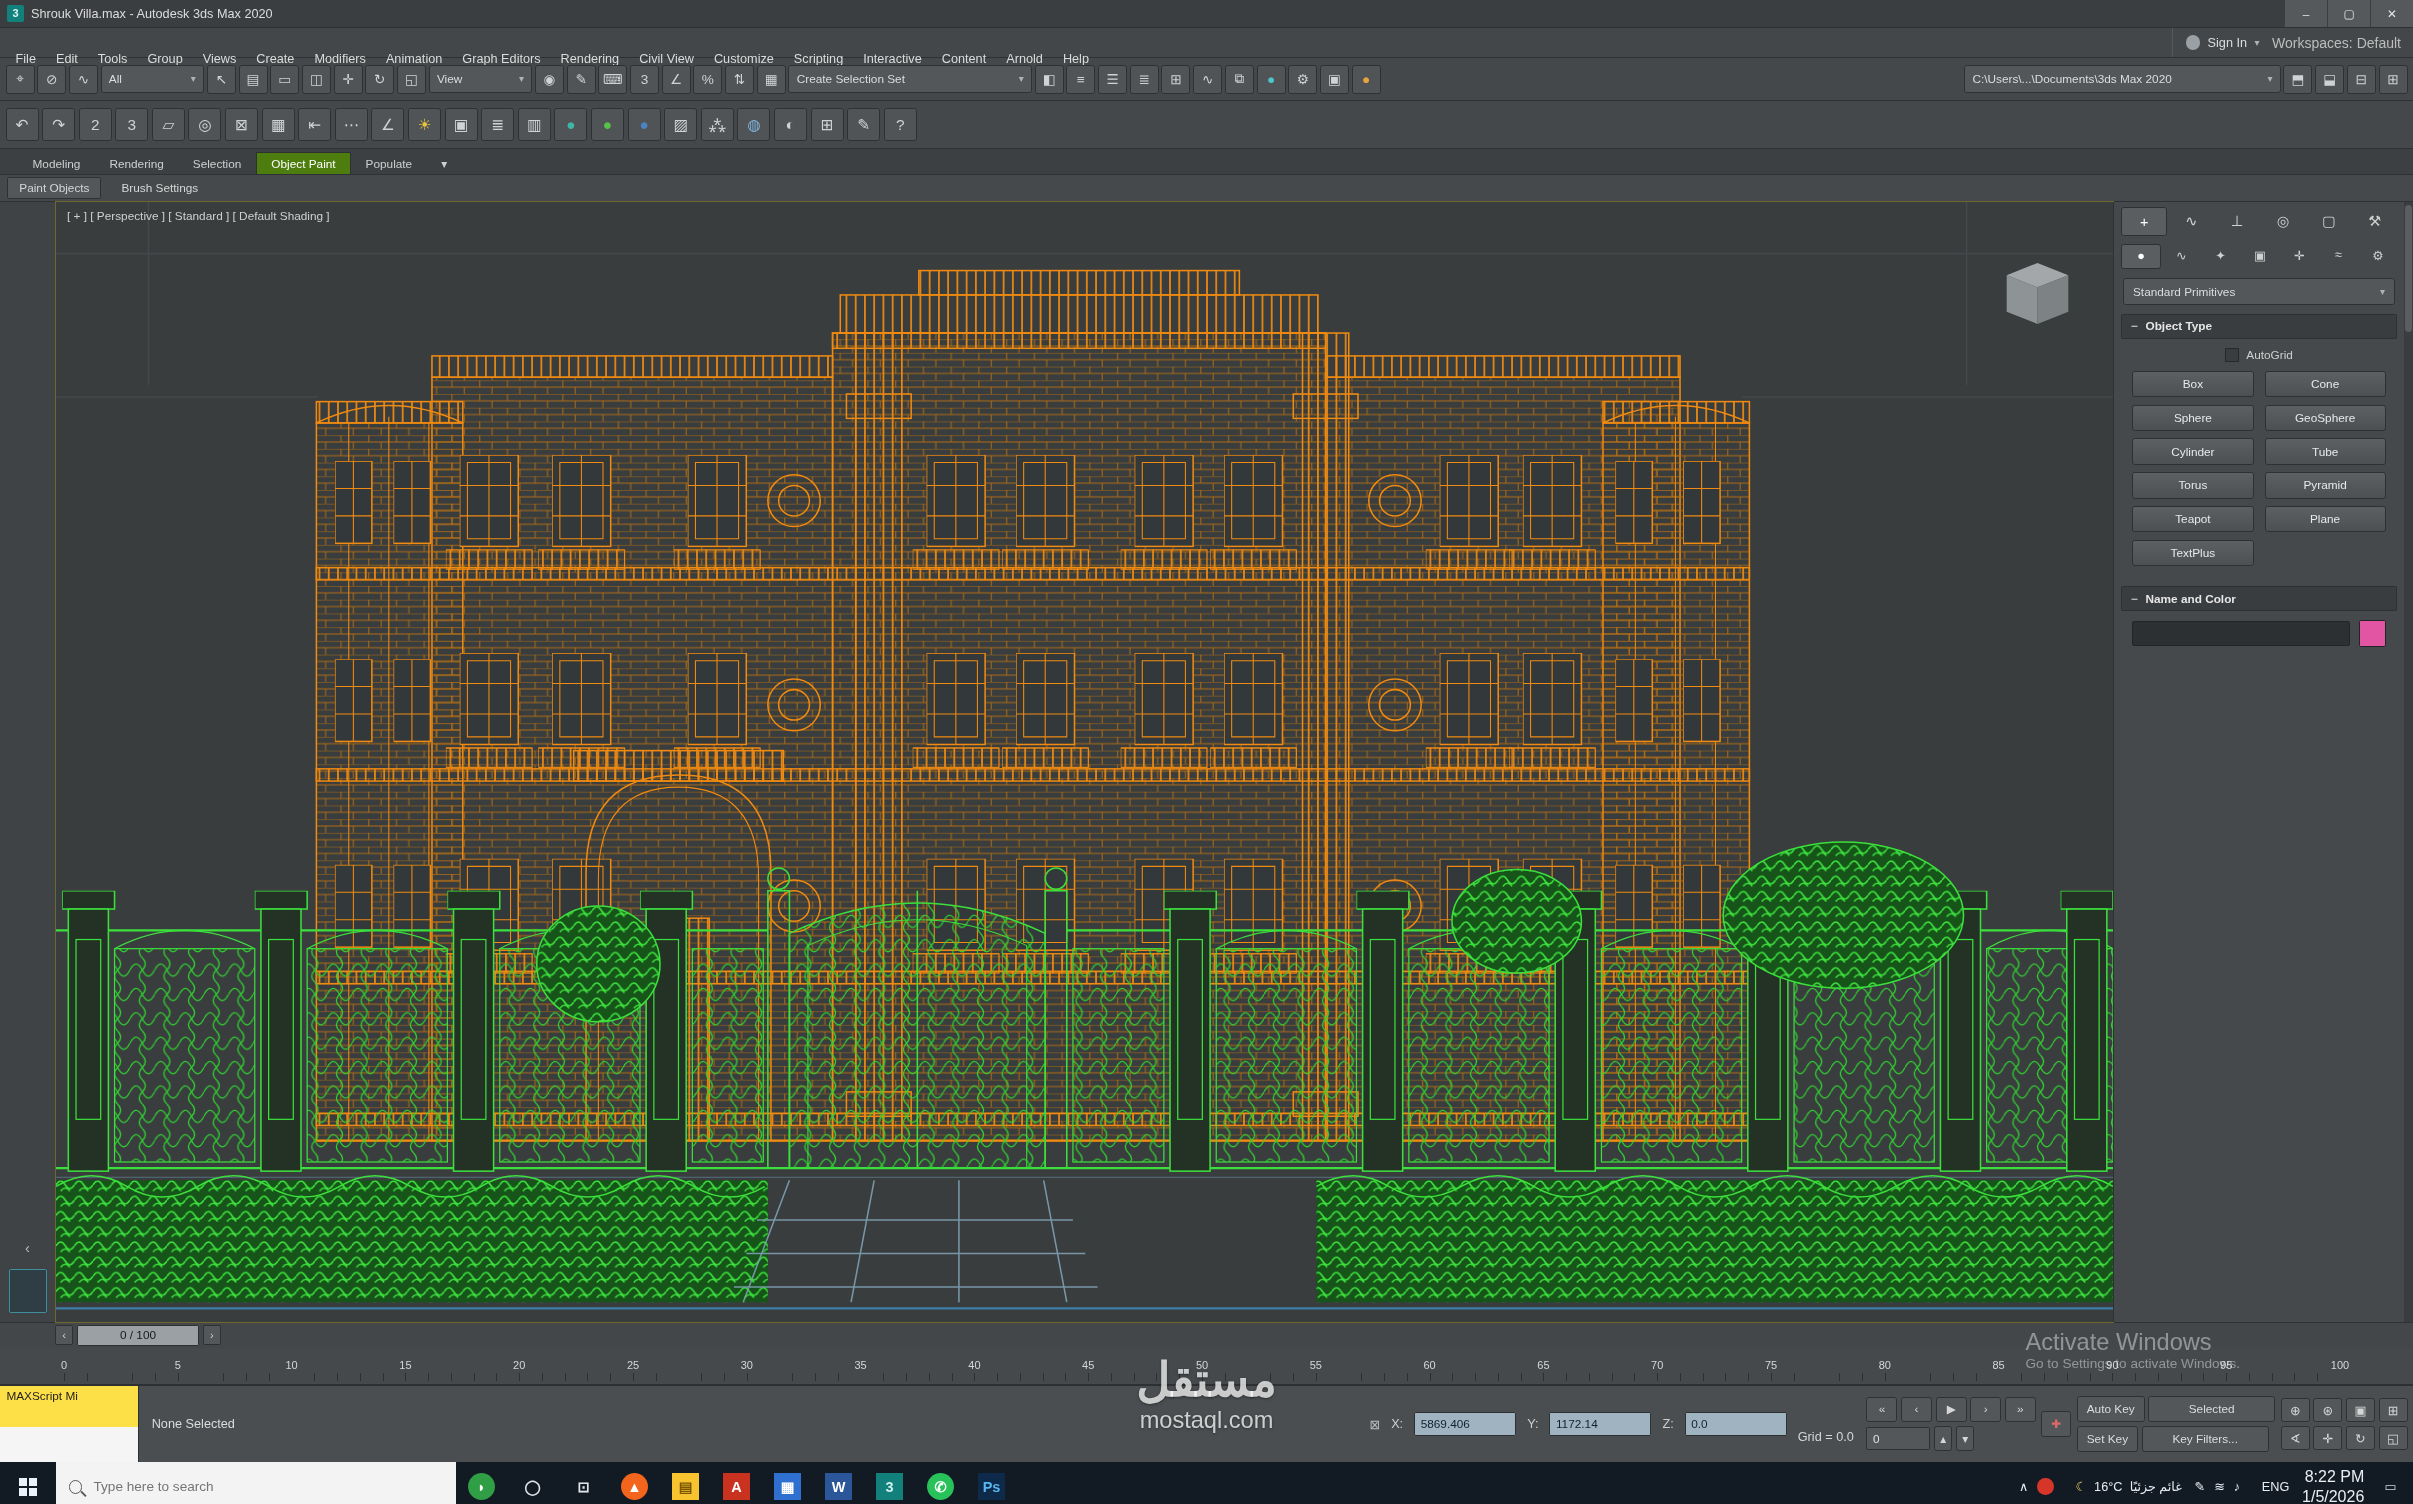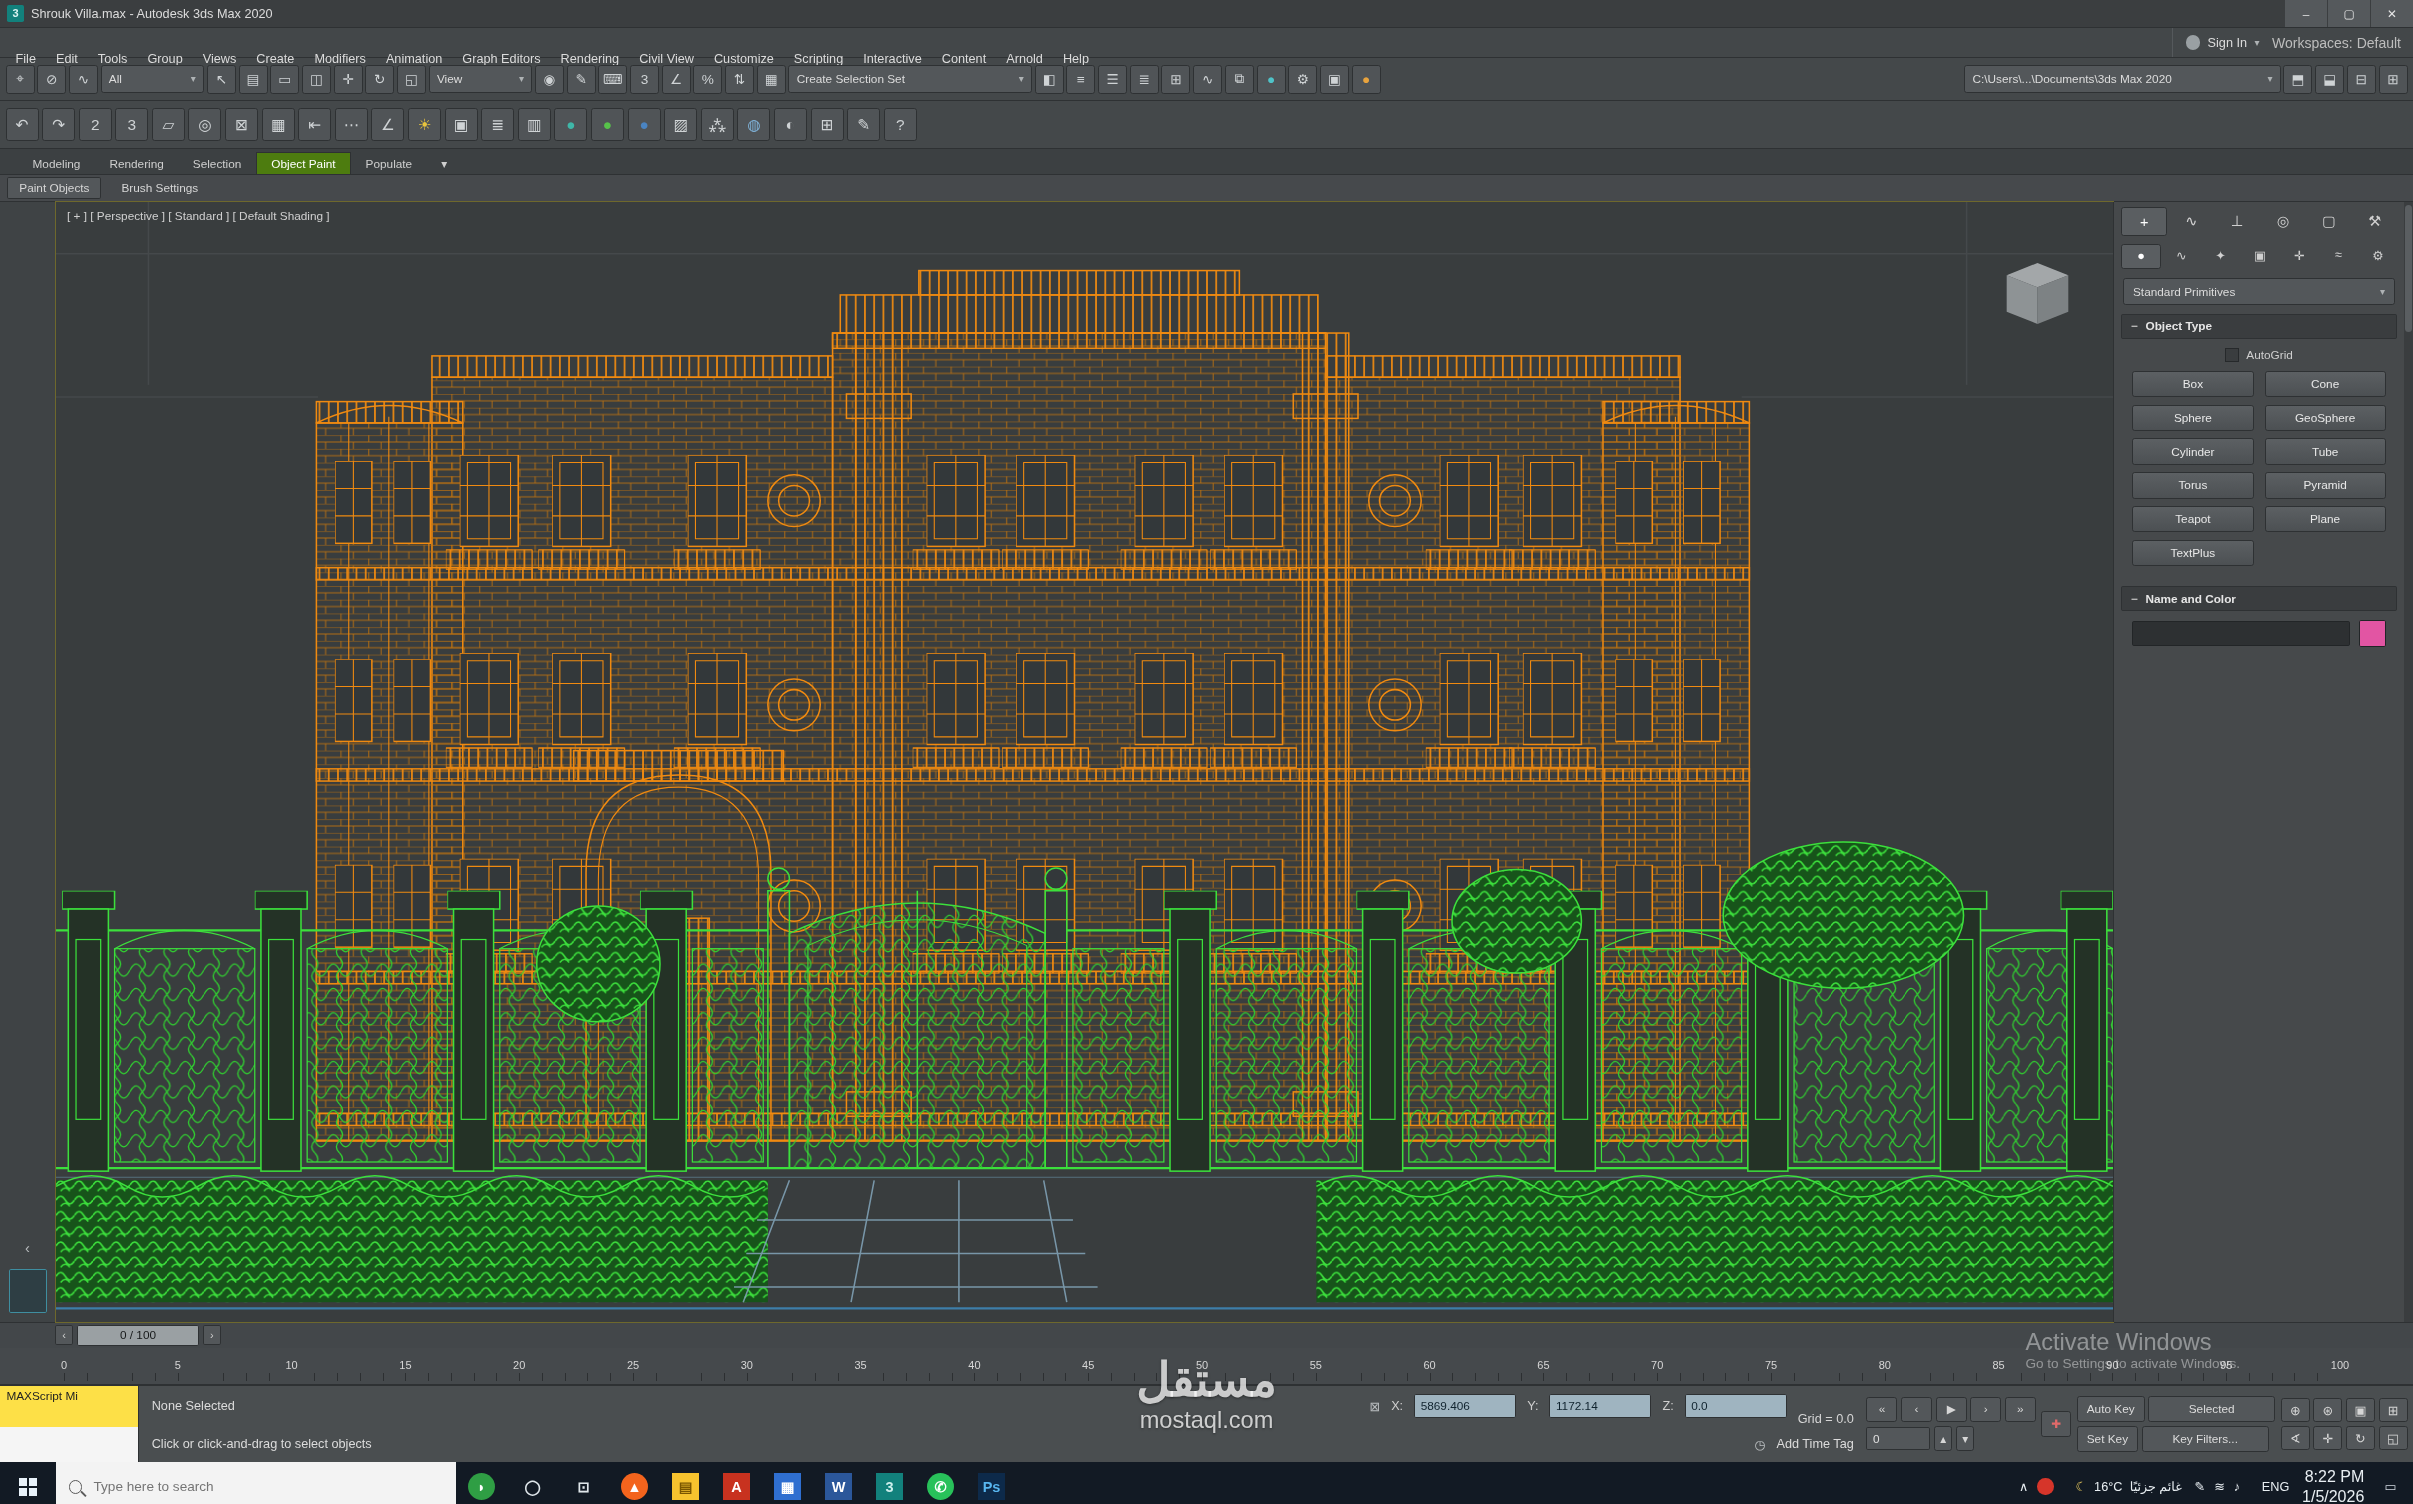--- a/index.html
+++ b/index.html
@@ -614,26 +614,20 @@
       <span>None Selected</span>
       <span class="grow"></span>
       <span style="color:#b9bdbf;">⊠</span>
       <span class="coordlab">X:</span>
       <input class="coord" value="5869.406" style="">
       <span class="coordlab">Y:</span>
       <input class="coord" value="1172.14" style="">
       <span class="coordlab">Z:</span>
       <input class="coord" value="0.0" style="">
       <span class="gridlab">Grid = 0.0</span>
-    </div>
-    <div class="srow">
-      <span>Click or click-and-drag to select objects</span>
-      <span class="grow"></span>
-      <span style="color:#b9bdbf;">◷</span>
-      <span>Add Time Tag</span>
     </div>
   </div>
   <div class="status-right">
     <div class="sr-col">
       <span class="btnrow">
           <span class="pbtn">«</span>
           <span class="pbtn">‹</span>
           <span class="pbtn">▶</span>
           <span class="pbtn">›</span>
           <span class="pbtn">»</span>

